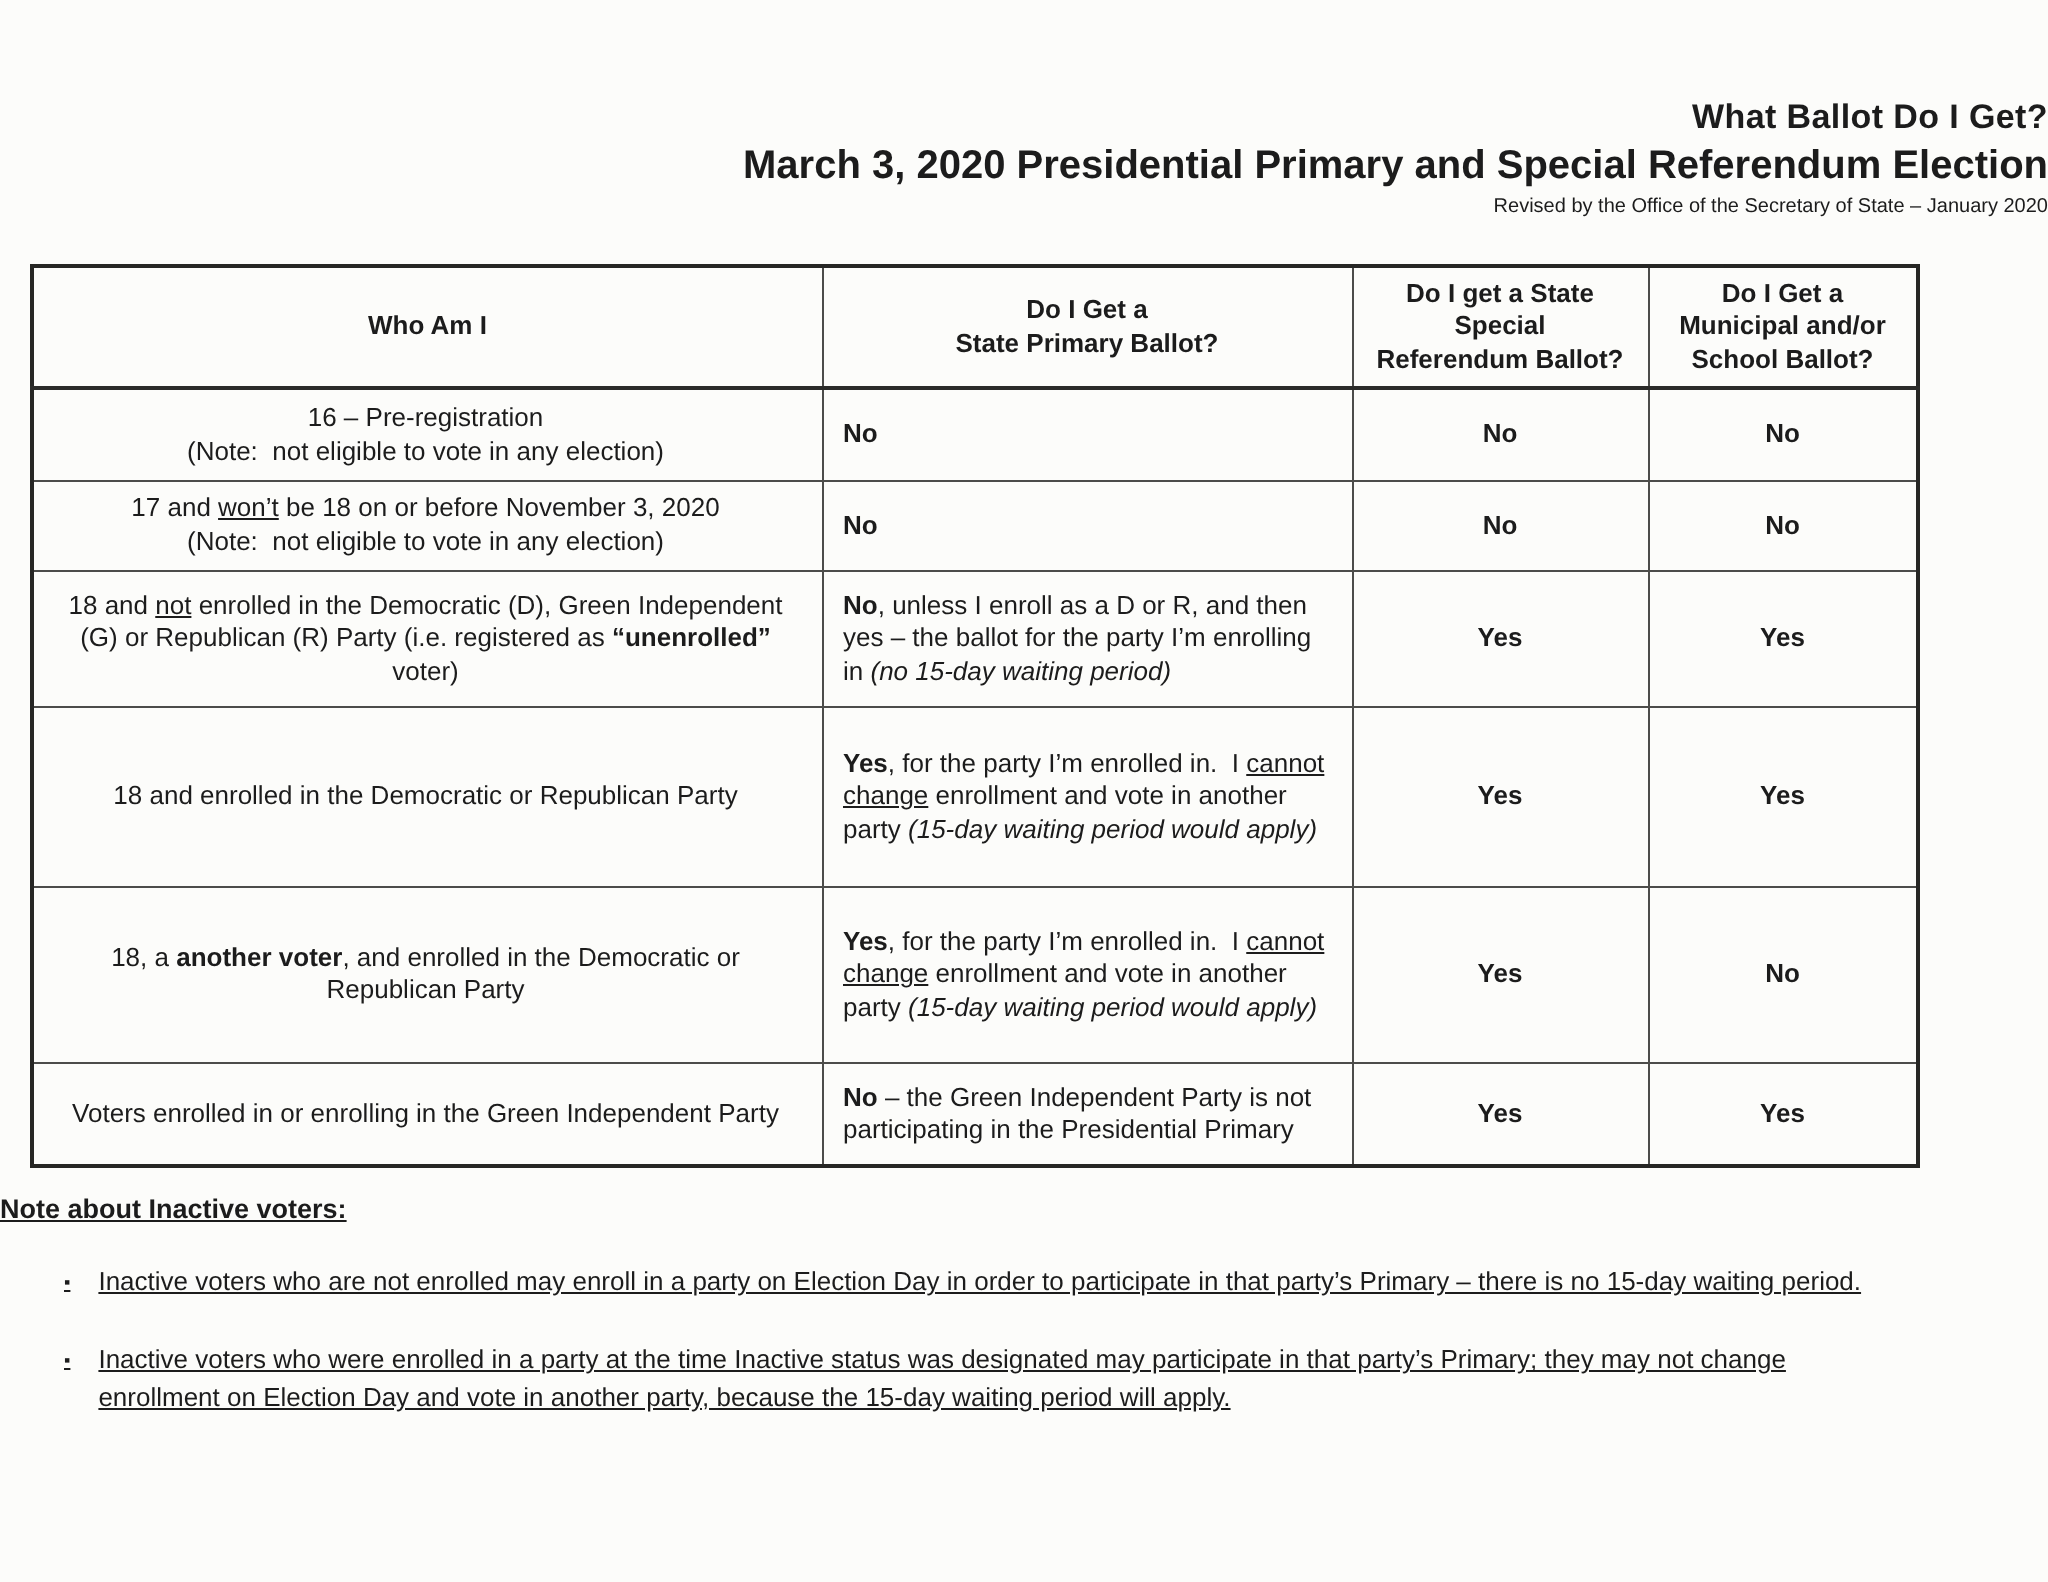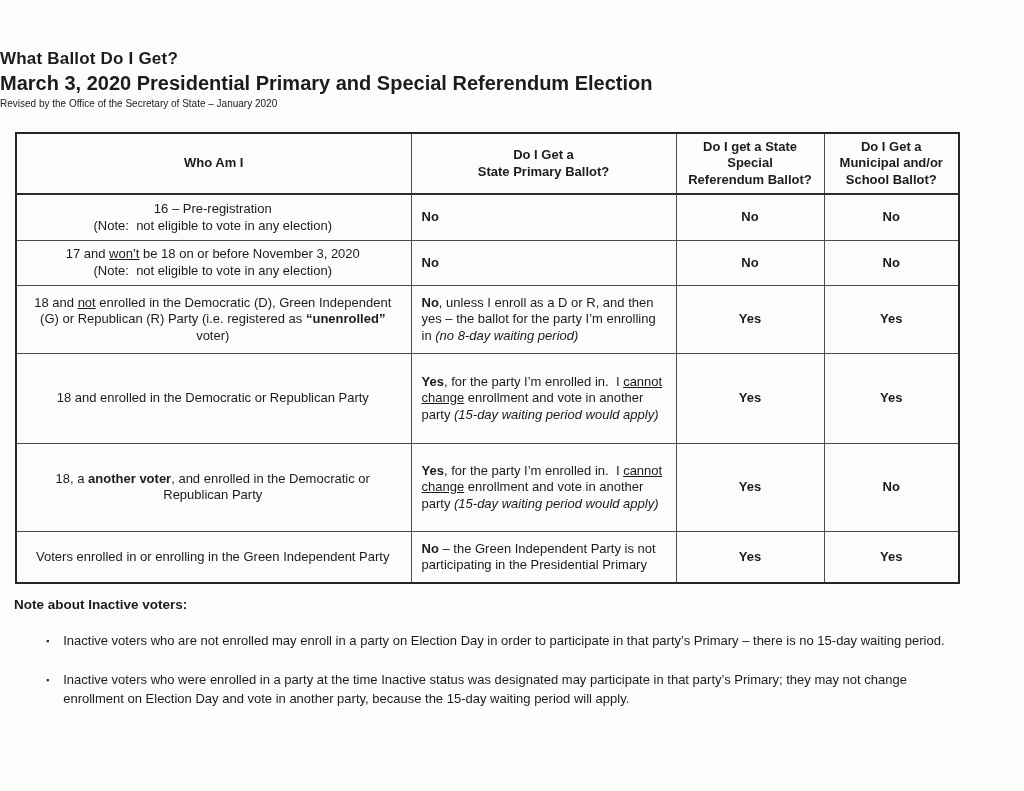--- a/index.html
+++ b/index.html
@@ -8,21 +8,21 @@
     position: relative;
     width: 1024px;
     height: 791px;
     background: #fcfcfa;
     color: #1c1c1c;
     font-family: "Liberation Sans", "DejaVu Sans", sans-serif;
     overflow: hidden;
   }
   .titles {
     padding-top: 48px;
-    text-align: left;
+    text-align: right;
     line-height: 1.25;
   }
   .doc-title    { font-size: 17px; font-weight: bold; letter-spacing: .2px; }
   .doc-subtitle { font-size: 20px; font-weight: bold; margin-top: 2px; }
   .doc-revision { font-size: 10px; margin-top: 2px; }
 
   table.ballot {
     border-collapse: collapse;
     table-layout: fixed;
     width: 943px;
@@ -57,21 +57,21 @@
   tr.r2 { height: 47px; }
   tr.r3 { height: 68px; }
   tr.r4 { height: 90px; }
   tr.r5 { height: 88px; }
   tr.r6 { height: 52px; }
 
   .st-b  { font-weight: bold; }
   .st-bu { font-weight: normal; text-decoration: underline; }
   .st-i  { font-style: italic; }
 
-  .notes { margin: 13px 0 0 14px; width: 960px; font-size: 13px; }
+  .notes { margin: 13px 0 0 0; width: 960px; font-size: 13px; text-decoration: underline; }
   .notes-heading { font-weight: bold; font-size: 13.5px; }
   .bullet-row { display: flex; margin-top: 20px; padding-left: 32px; }
   .bullet-marker {
     flex: 0 0 auto;
     font-size: 9px;
     line-height: 19px;
     margin-right: 14px;
   }
   .bullet-text { flex: 1 1 auto; line-height: 1.45; max-width: 895px; }
 </style>
@@ -109,21 +109,21 @@
         <td class="answer">No</td>
       </tr>
       <tr class="r1">
         <td class="who"><span>17 and </span><span class="st-bu">won’t</span><span> be 18 on or before November 3, 2020</span><br><span>(Note:&nbsp; not eligible to vote in any election)</span></td>
         <td class="primary"><span class="st-b">No</span></td>
         <td class="answer">No</td>
         <td class="answer">No</td>
       </tr>
       <tr class="r3">
         <td class="who"><span>18 and </span><span class="st-bu">not</span><span> enrolled in the Democratic (D), Green Independent (G) or Republican (R) Party (i.e. registered as </span><span class="st-b">“unenrolled”</span><span> voter)</span></td>
-        <td class="primary"><span class="st-b">No</span><span>, unless I enroll as a D or R, and then yes – the ballot for the party I’m enrolling in </span><span class="st-i">(no 8-day waiting period)</span></td>
+        <td class="primary"><span class="st-b">No</span><span>, unless I enroll as a D or R, and then yes – the ballot for the party I’m enrolling in </span><span class="st-i">(no 15-day waiting period)</span></td>
         <td class="answer">Yes</td>
         <td class="answer">Yes</td>
       </tr>
       <tr class="r4">
         <td class="who"><span>18 and enrolled in the Democratic or Republican Party</span></td>
         <td class="primary"><span class="st-b">Yes</span><span>, for the party I’m enrolled in.&nbsp; I </span><span class="st-bu">cannot change</span><span> enrollment and vote in another party </span><span class="st-i">(15-day waiting period would apply)</span></td>
         <td class="answer">Yes</td>
         <td class="answer">Yes</td>
       </tr>
       <tr class="r5">

